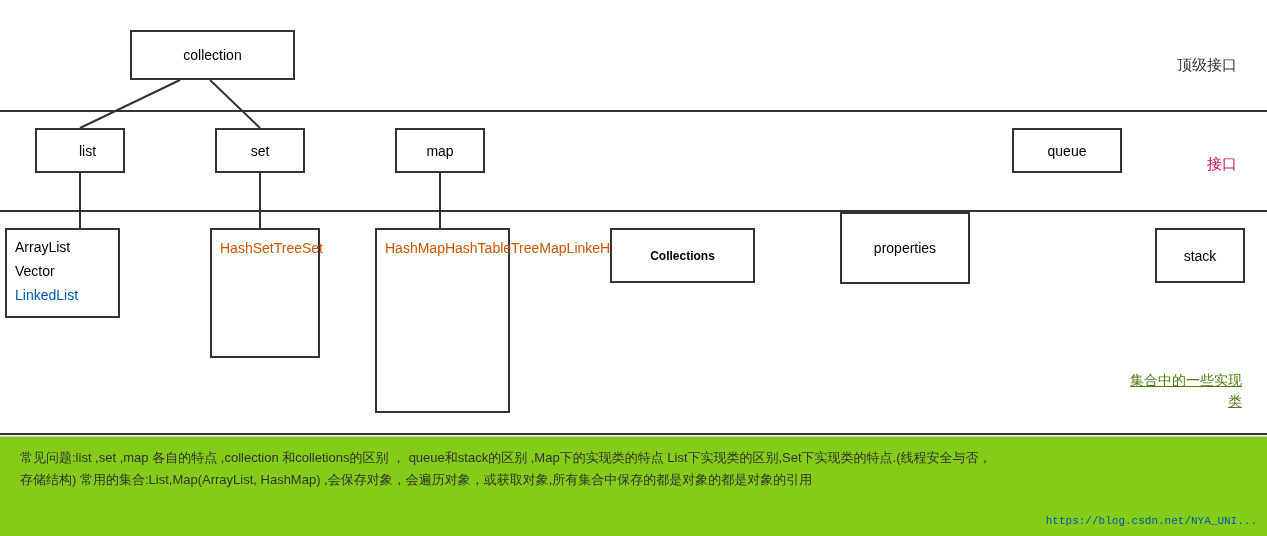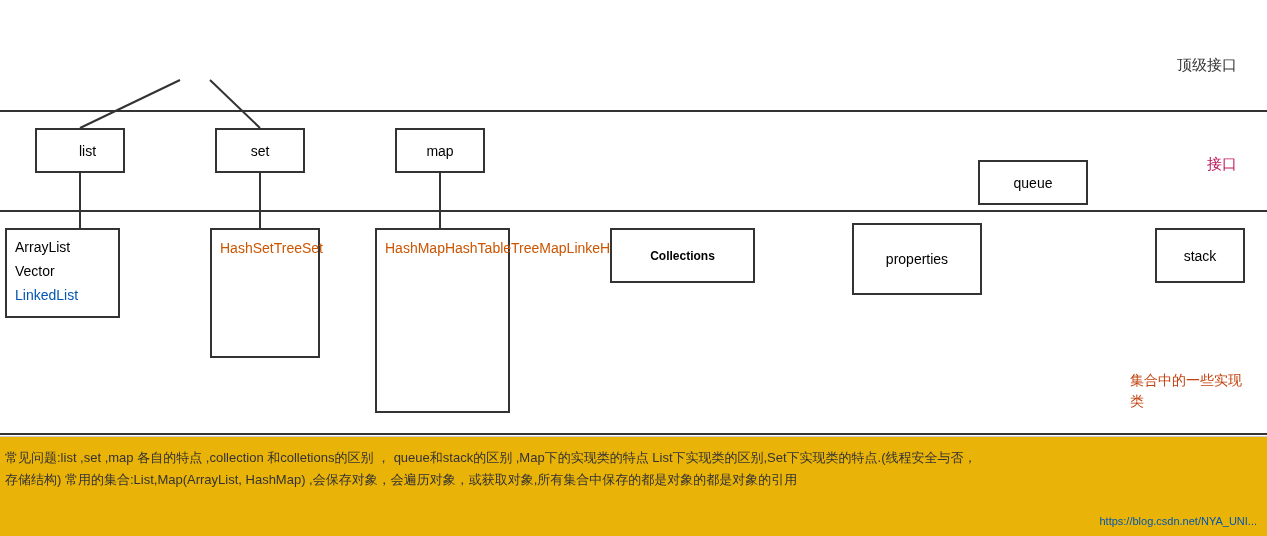--- a/index.html
+++ b/index.html
@@ -53,22 +53,24 @@
       top: 155px;
       right: 30px;
       font-size: 15px;
       color: #be185d;
     }
     .label-impl-class {
       position: absolute;
       top: 370px;
       right: 25px;
       font-size: 14px;
-      color: #c2410c;
+      color: #4d7c0f;
+      text-align: right;
       line-height: 1.5;
+      text-decoration: underline;
     }
 
     
     .box {
       position: absolute;
       border: 2px solid #333;
       display: flex;
       align-items: center;
       justify-content: center;
       background: #fff;
@@ -103,24 +105,23 @@
     .box-map {
       top: 128px;
       left: 395px;
       width: 90px;
       height: 45px;
     }
 
     
     .box-queue {
       top: 128px;
-      left: 978px;
+      left: 1012px;
       width: 110px;
       height: 45px;
-      margin-top: 32px;
     }
 
     
     .box-arraylist {
       top: 228px;
       left: 5px;
       width: 115px;
       height: 90px;
       justify-content: flex-start;
       align-items: flex-start;
@@ -160,25 +161,24 @@
     .box-collections {
       top: 228px;
       left: 610px;
       width: 145px;
       height: 55px;
     }
     .box-collections span { font-size: 16px; font-weight: bold; }
 
     
     .box-properties {
-      top: 223px;
+      top: 212px;
       left: 840px;
       width: 130px;
       height: 72px;
-      margin-left: 12px;
     }
 
     
     .box-stack {
       top: 228px;
       left: 1155px;
       width: 90px;
       height: 55px;
     }
 
@@ -192,34 +192,35 @@
       pointer-events: none;
     }
 
     
     .bottom-area {
       position: absolute;
       bottom: 0;
       left: 0;
       width: 1267px;
       height: 100px;
-      background: #eab308;
+      background: #84cc16;
       border-top: 1px solid #ccc;
-      padding: 10px 5px;
+      padding: 10px 20px;
       font-size: 13px;
       color: #333;
       line-height: 1.7;
     }
 
     .bottom-link {
       position: absolute;
       bottom: 5px;
       right: 10px;
       font-size: 11px;
       color: #0056b3;
+      font-family: Liberation Mono, monospace;
     }
   </style>
 </head>
 <body>
 
 <div class="diagram-area">
 
   <div class="hline-1"></div>
   <div class="hline-2"></div>
 
@@ -229,20 +230,23 @@
 
     <line x1="210" y1="80" x2="260" y2="128" stroke="#333" stroke-width="2"></line>
 
     <line x1="80" y1="173" x2="80" y2="228" stroke="#333" stroke-width="2"></line>
 
     <line x1="260" y1="173" x2="260" y2="228" stroke="#333" stroke-width="2"></line>
 
     <line x1="440" y1="173" x2="440" y2="228" stroke="#333" stroke-width="2"></line>
   </svg>
 
+  <div class="box box-collection">
+    <span>collection</span>
+  </div>
 
   <div class="box box-list">
     <span>list</span>
   </div>
 
   <div class="box box-set">
     <span>set</span>
   </div>
 
   <div class="box box-map">

